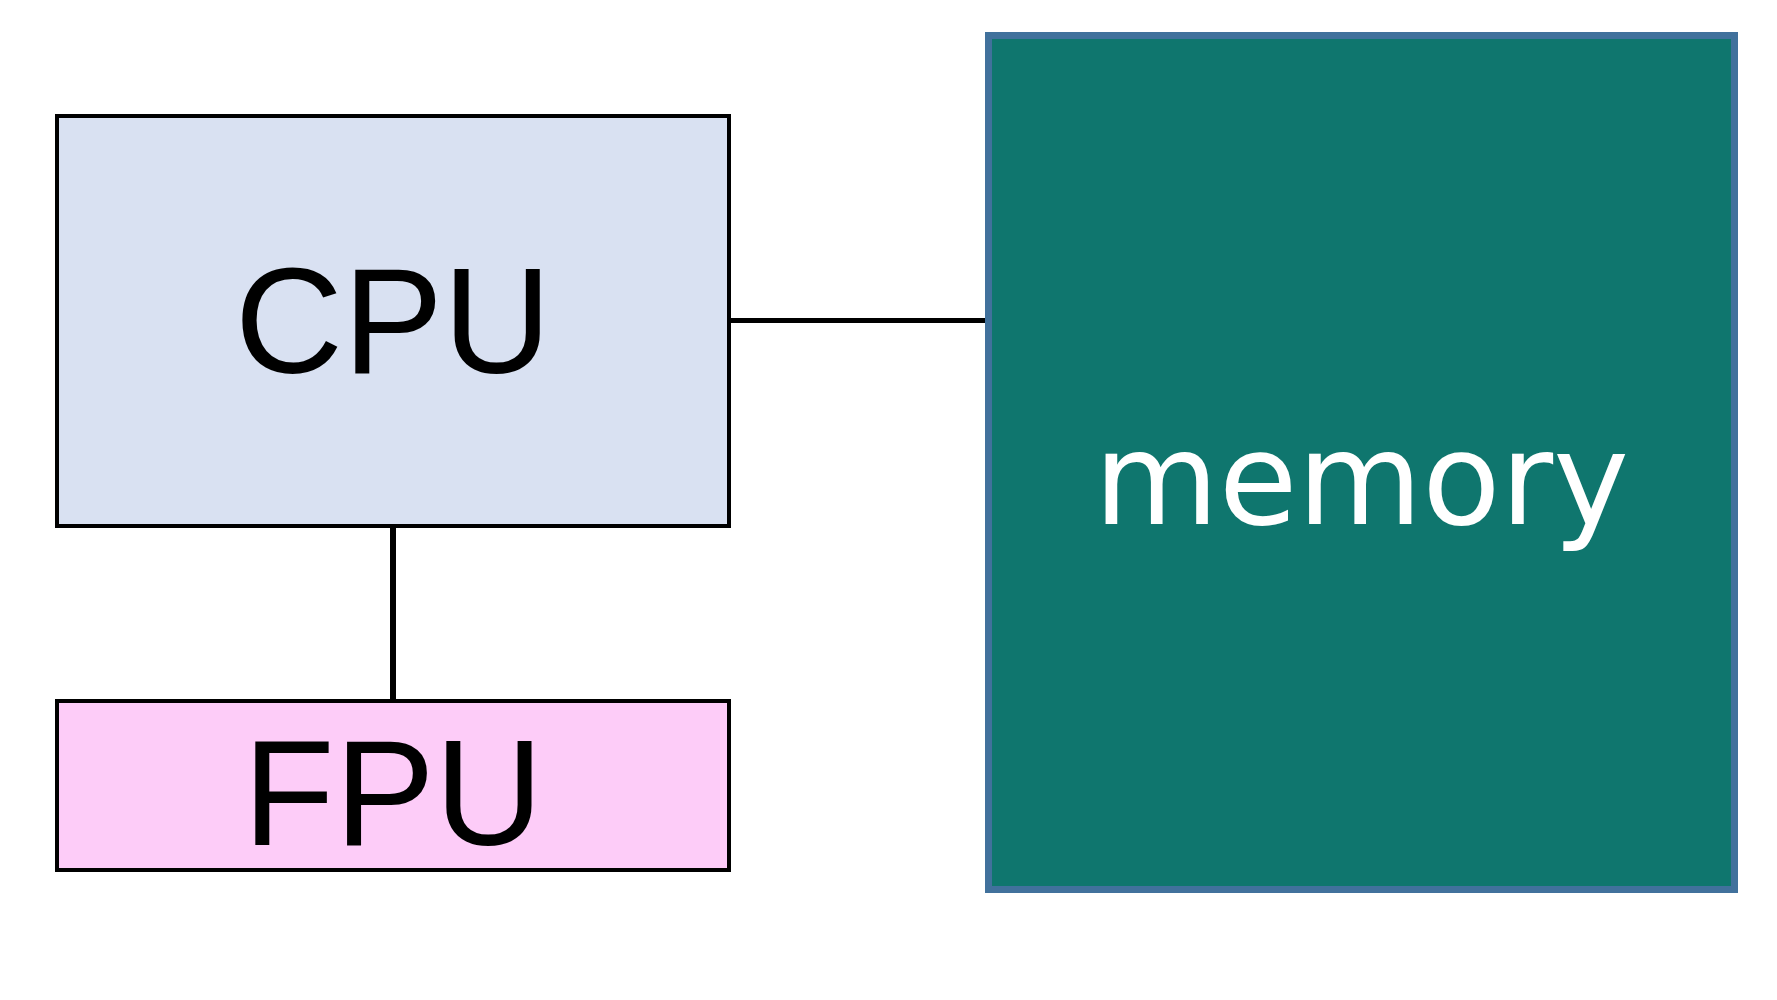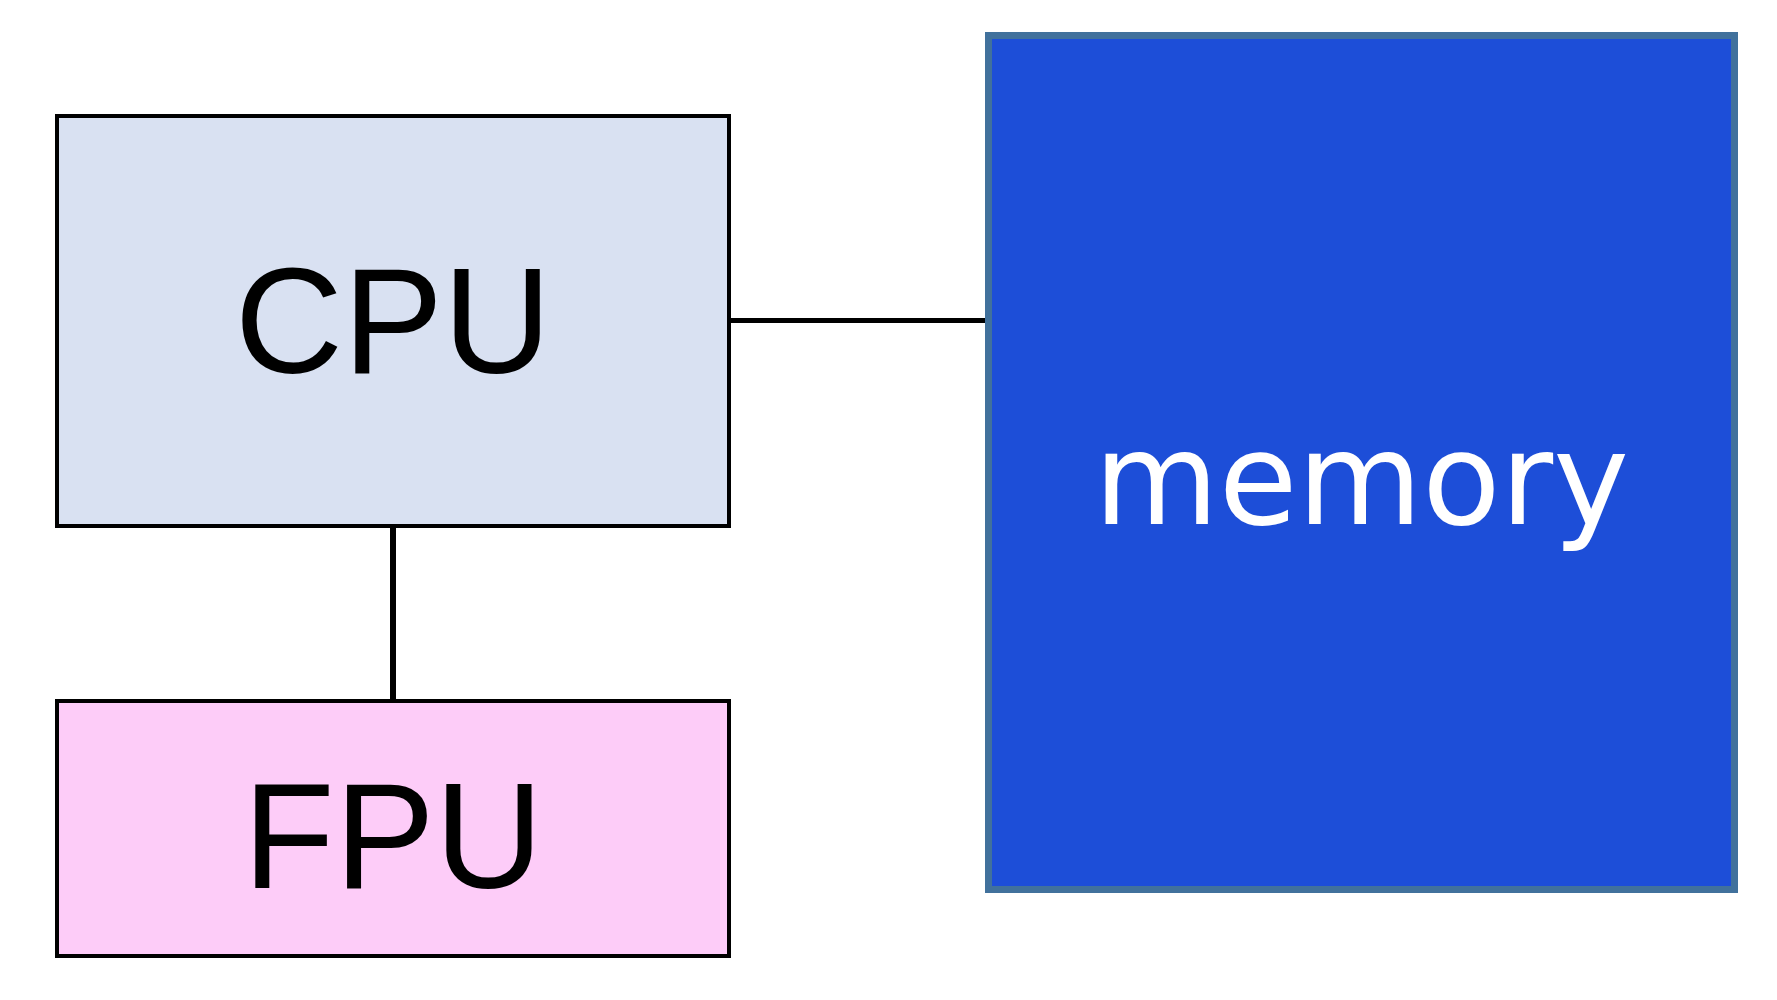--- a/index.html
+++ b/index.html
@@ -29,21 +29,21 @@
     top: 114px;
     width: 676px;
     height: 414px;
     border: 4px solid #000000;
     font-size: 150px;
   }
   .node-fpu {
     left: 55px;
     top: 699px;
     width: 676px;
-    height: 259px;
+    height: 173px;
     border: 4px solid #000000;
     font-size: 150px;
     padding-top: 14px;
   }
   .node-memory {
     left: 985px;
     top: 32px;
     width: 753px;
     height: 861px;
     border: 7px solid #41719c;
@@ -74,21 +74,21 @@
 <div class="canvas">
 
   <div class="node node-cpu" style="background-color: rgb(217, 225, 242); border-color: rgb(0, 0, 0); color: rgb(0, 0, 0);">
     <span>CPU</span>
   </div>
 
   <div class="node node-fpu" style="background-color: rgb(253, 204, 248); border-color: rgb(0, 0, 0); color: rgb(0, 0, 0);">
     <span>FPU</span>
   </div>
 
-  <div class="node node-memory" style="background-color: #1d4ed8; border-color: rgb(65, 113, 156); color: rgb(255, 255, 255); text-align: center;">
+  <div class="node node-memory" style="background-color: #0f766e; border-color: rgb(65, 113, 156); color: rgb(255, 255, 255); text-align: center;">
     <span>memory</span>
   </div>
 
   <div class="edge edge-cpu-memory" style="background-color: rgb(0, 0, 0);"></div>
 
   <div class="edge edge-cpu-fpu" style="background-color: rgb(0, 0, 0);"></div>
 
 </div>
 
 </body></html>

